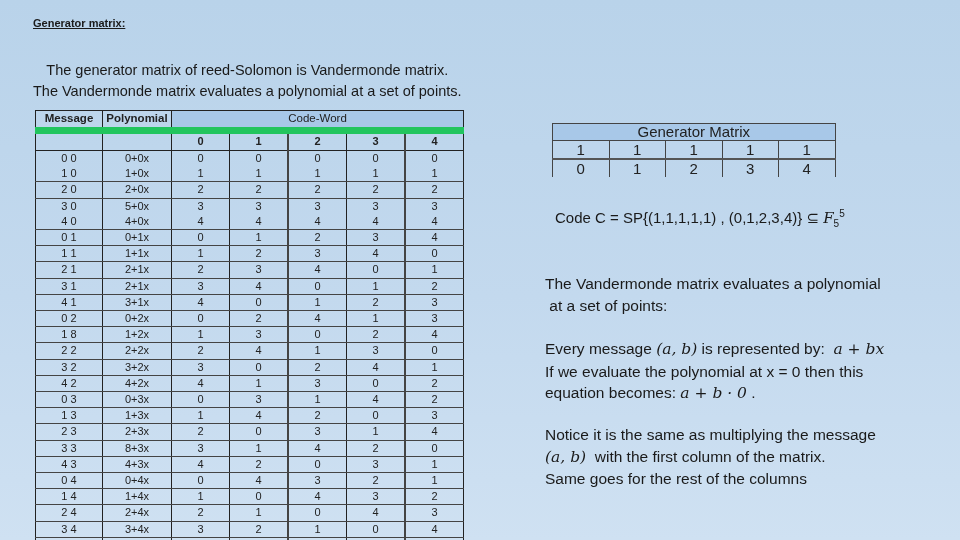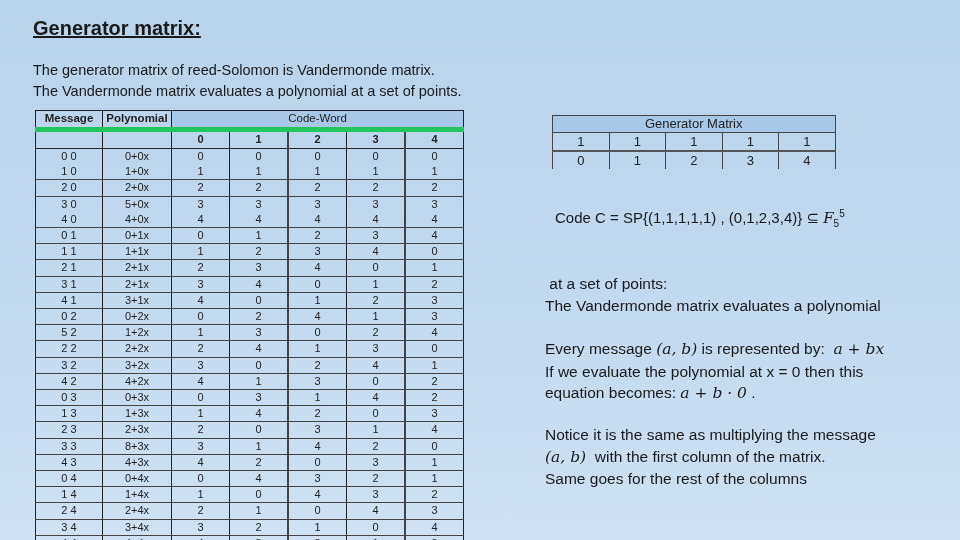--- a/index.html
+++ b/index.html
@@ -4,57 +4,57 @@
 <style>
   html, body { margin:0; padding:0; }
   body {
     width:960px; height:540px; overflow:hidden; position:relative;
     background: linear-gradient(180deg, #b9d3ea 0%, #c3d9ee 55%, #cfe1f2 100%);
     font-family: "DejaVu Sans", sans-serif;
     color:#1a1a1a;
   }
   .title {
     position:absolute; left:33px; top:17px;
-    font-family:"Liberation Sans", sans-serif; font-weight:bold; font-size:20px;
+    font-family:"Liberation Sans", sans-serif; font-weight:bold; font-size:11px;
     text-decoration: underline;
   }
   .intro {
     position:absolute; left:33px; top:60px;
-    font-family:"Liberation Sans", sans-serif; font-size:14.5px; line-height:21px;
+    font-family:"Liberation Sans", sans-serif; font-size:14.5px; line-height:21px;text-align:center;
   }
   .intro div { white-space:nowrap; }
 
   
   table.cw {
     position:absolute; left:35px; top:110px;
     border-collapse:collapse;
     font-family:"Liberation Sans", sans-serif;
     font-size:11px;
     color:#222;
   }
   table.cw td, table.cw th {
     padding:0; text-align:center; height:15.2px; line-height:15.2px;
     border-left:1px solid #222; border-right:1px solid #222;
   }
   table.cw th { font-weight:bold; font-size:11.5px; }
-  table.cw .h1 th { height:16px; border-top:1px solid #222; border-bottom:5px solid #22c55e; }
+  table.cw .h1 th { height:16px; border-top:1px solid #222; border-bottom:7px solid #22c55e; }
   table.cw .h1 th.cwhead { background:#a8c8e8; font-weight:normal; }
   table.cw .h2 td { font-weight:bold; border-bottom:1px solid #222; height:16px; }
   table.cw tr.line td { border-bottom:1px solid #444; }
   table.cw tr.last td { border-bottom:1px solid #222; }
   table.cw td.c2 { border-left:2px solid #444; }
   .c-msg { width:66px; }
   .c-poly { width:68px; }
   .c-val { width:57px; }
 
   
   table.gm {
-    position:absolute; left:552px; top:115px;
+    position:absolute; left:552px; top:123px;
     border-collapse:collapse;
-    font-family:"Liberation Sans", sans-serif; font-size:13px; color:#222;
+    font-family:"Liberation Sans", sans-serif; font-size:15px; color:#222;
   }
   table.gm th {
     background:#a8c8e8; font-weight:normal; height:14px; line-height:14px;
     border:1px solid #444; border-bottom:1px solid #444;
   }
   table.gm td {
     width:53.5px; text-align:center; height:15px; line-height:15px;
     border-left:1px solid #444; border-right:1px solid #444;
   }
   table.gm tr.r1 td { border-bottom:2px solid #555; }
@@ -198,21 +198,21 @@
       <tr class="line">
         <td class="c-msg">0 2</td>
         <td class="c-poly">0+2x</td>
         <td class="c-val">0</td>
         <td class="c-val">2</td>
         <td class="c-val c2">4</td>
         <td class="c-val">1</td>
         <td class="c-val c2">3</td>
       </tr>
       <tr class="line">
-        <td class="c-msg">5 2</td>
+        <td class="c-msg">1 8</td>
         <td class="c-poly">1+2x</td>
         <td class="c-val">1</td>
         <td class="c-val">3</td>
         <td class="c-val c2">0</td>
         <td class="c-val">2</td>
         <td class="c-val c2">4</td>
       </tr>
       <tr class="line">
         <td class="c-msg">2 2</td>
         <td class="c-poly">2+2x</td>
@@ -355,22 +355,22 @@
       <td>4</td>
     </tr>
   </tbody>
 </table>
 
 <div class="codec">
   <span>Code C = SP{(1,1,1,1,1) , (0,1,2,3,4)} ⊆ </span><i>F</i><sub>5</sub><sup>5</sup>
 </div>
 
 <div class="right-text p1">
+  <div>The Vandermonde matrix evaluates a polynomial</div>
   <div style="white-space:pre"> at a set of points:</div>
-  <div>The Vandermonde matrix evaluates a polynomial</div>
 </div>
 
 <div class="right-text p2">
   <div style="white-space:pre"><span>Every message </span><span class="math">(a, b)</span><span> is represented by:  </span><span class="math">a + bx</span></div>
   <div>If we evaluate the polynomial at x = 0 then this</div>
   <div style="white-space:pre"><span>equation becomes: </span><span class="math">a + b · 0</span><span> .</span></div>
 </div>
 
 <div class="right-text p3">
   <div>Notice it is the same as multiplying the message</div>

